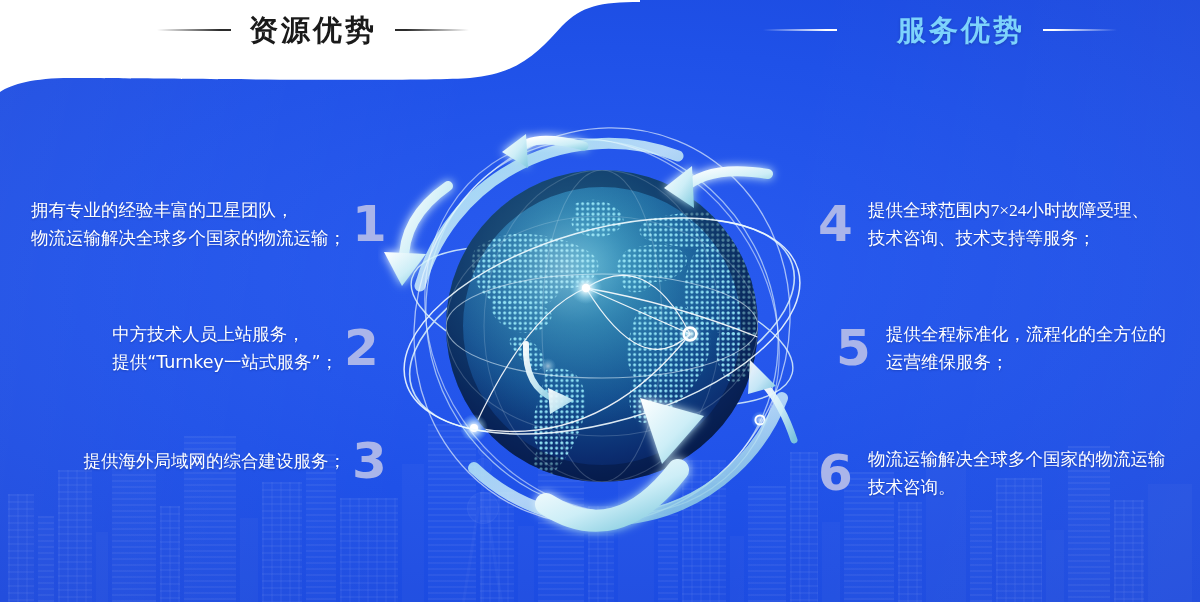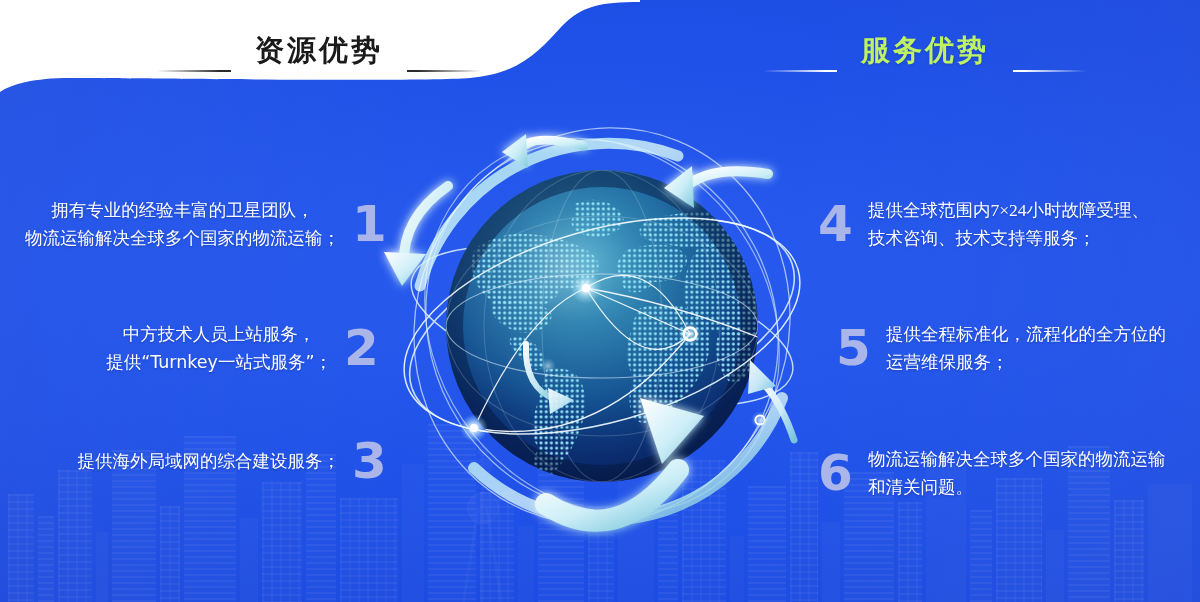--- a/index.html
+++ b/index.html
@@ -92,24 +92,24 @@
     left: 0; top: 0;
     width: 640px;
     height: 90px;
     pointer-events: none;
   }
   .header-white svg { display: block; }
 
   
   .sec-title {
     position: absolute;
-    top: 28px;
+    top: 8px;
     display: flex;
-    align-items: flex-end;
-    gap: 24px;
+    align-items: center;
+    gap: 18px;
     height: 44px;
   }
   .sec-title .ttl {
     font-size: 29px;
     font-weight: 700;
     letter-spacing: 3px;
     white-space: nowrap;
     line-height: 44px;
   }
   .sec-title .rule {
@@ -122,22 +122,23 @@
   #title-left .ttl { color: #1a1a1a; }
   #title-left .rule.left {
     background: linear-gradient(to right, rgba(40,40,40,0) 0%, #2b2b2b 85%, #2b2b2b 100%);
   }
   #title-left .rule.right {
     background: linear-gradient(to left, rgba(40,40,40,0) 0%, #2b2b2b 85%, #2b2b2b 100%);
   }
 
   #title-right { left: 763px; }
   #title-right .ttl {
-    color: #bef264;
+    color: #7dd3fc;
     text-shadow: 0 1px 3px rgba(0,0,0,0.18);
+    margin-left: 42px;
   }
   #title-right .rule.left {
     background: linear-gradient(to right, rgba(255,255,255,0) 0%, #ffffff 85%, #ffffff 100%);
   }
   #title-right .rule.right {
     background: linear-gradient(to left, rgba(255,255,255,0) 0%, #ffffff 85%, #ffffff 100%);
   }
 
   
   .feature {
@@ -157,21 +158,21 @@
     letter-spacing: -1px;
   }
   .feature .copy {
     font-size: 17.5px;
     line-height: 1.62;
     color: #ffffff;
     white-space: nowrap;
     font-family: "DejaVu Sans", "Liberation Sans", sans-serif;
     text-shadow: 0 1px 2px rgba(8,30,110,0.35);
   }
-  .feature.left .copy { text-align: center; margin-right: 6px; }
+  .feature.left .copy { text-align: left; }
   .feature.right .copy { text-align: left; margin-left: 10px; font-family: Liberation Serif, serif; }
 
   
   #feat-1 { left: 0px;  top: 196px;  width: 392px; justify-content: flex-end; }
   #feat-2 { left: 16px;  top: 320px;  width: 368px; justify-content: flex-end; }
   #feat-3 { left: 0px;  top: 436px;  width: 392px; justify-content: flex-end; }
 
   
   #feat-4 { left: 812px; top: 196px; }
   #feat-5 { left: 830px; top: 320px; }
@@ -482,17 +483,17 @@
     <div class="copy">
       <div>提供全程标准化，流程化的全方位的</div>
       <div>运营维保服务；</div>
     </div>
   </div>
 
   <div class="feature right" id="feat-6">
     <div class="num">6</div>
     <div class="copy">
       <div>物流运输解决全球多个国家的物流运输</div>
-      <div>和清关问题。</div>
+      <div>技术咨询。</div>
     </div>
   </div>
 
 </div>
 
 </body></html>

